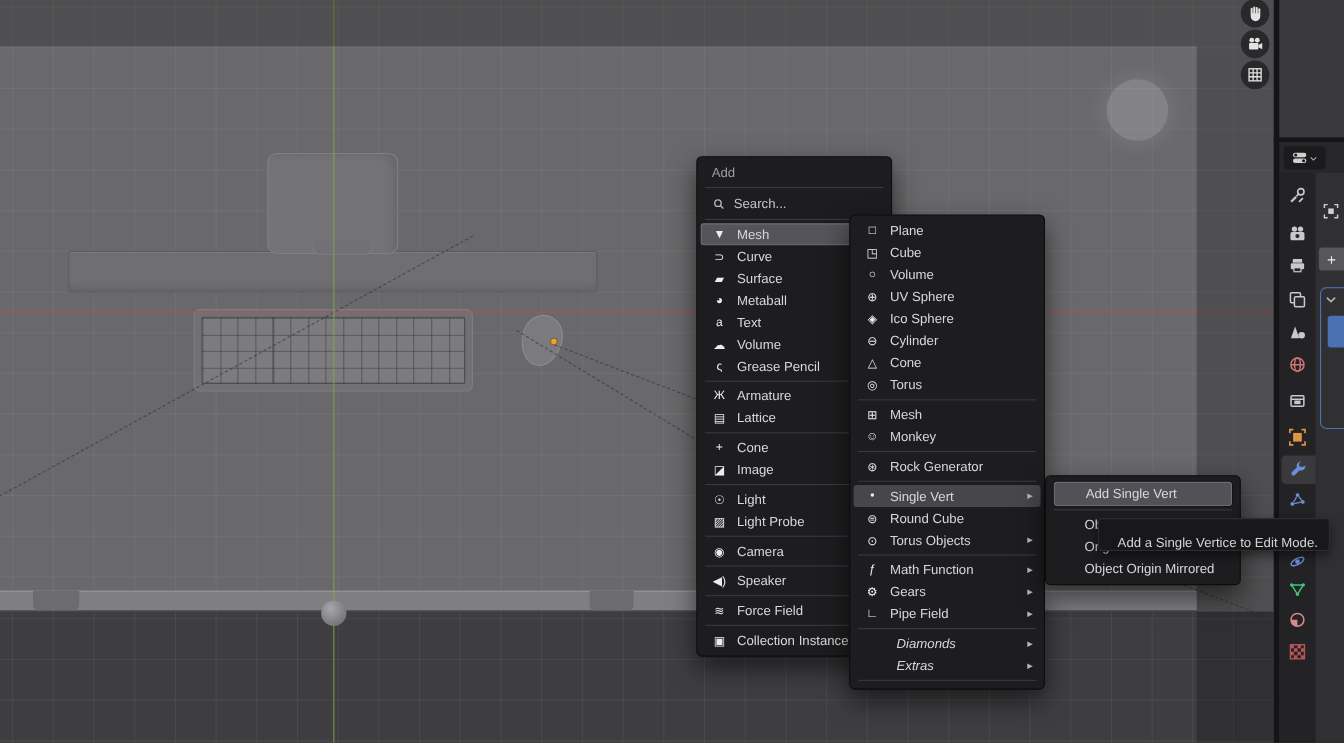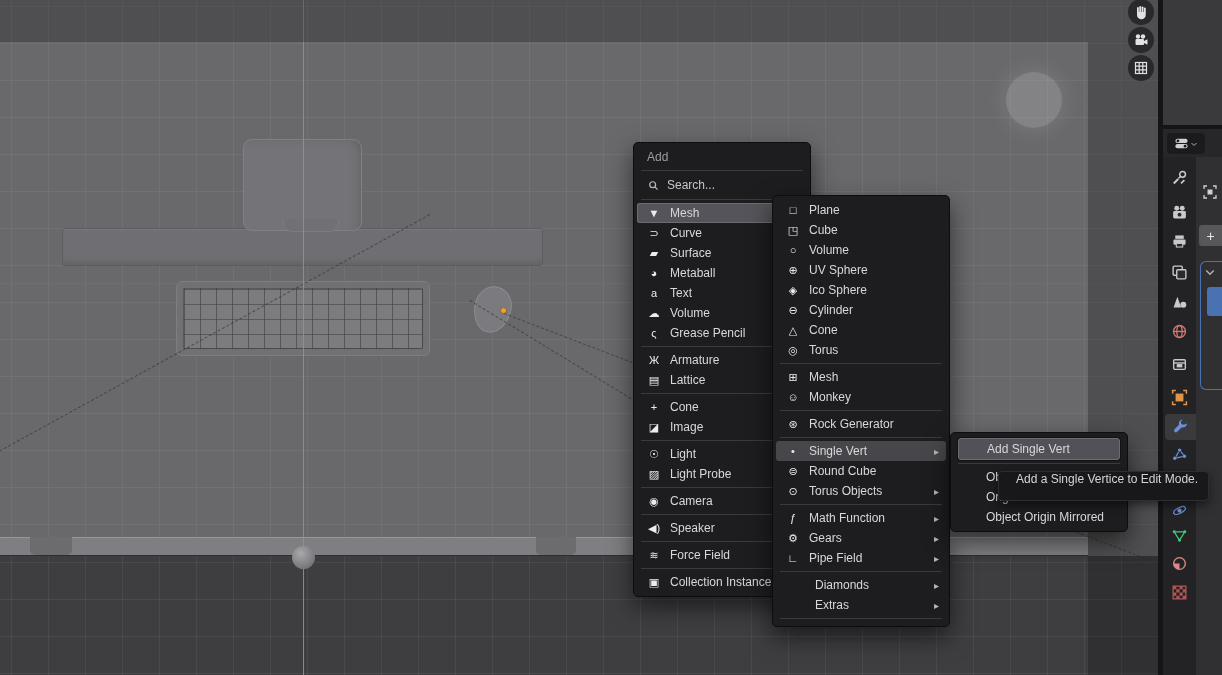--- a/index.html
+++ b/index.html
@@ -58,34 +58,34 @@
   .menu { position:absolute; width:178px; background:#1d1d1f; border:1px solid #0d0d0f;
     border-radius:5px; box-shadow:0 10px 24px rgba(0,0,0,.55); padding:4px 3px; z-index:50;
     color:#d8d8da; font-size:12px; }
   .m-hdr { height:20px; line-height:20px; padding:0 10px; color:#9d9da0; }
   .m-search { height:22px; display:flex; align-items:center; padding:0 8px; color:#c6c6c8; }
   .m-search svg { margin:0 7px 0 2px; }
   .m-sep { height:1px; background:#3a3a3e; margin:3px 4px; }
   .m-item { height:20px; display:flex; align-items:center; padding:0 7px; position:relative; }
   .m-ic { width:20px; text-align:center; font-size:11px; color:#ececee; flex:none; }
   .m-lb { margin-left:6px; flex:1; white-space:nowrap; }
-  .m-lb.noicon { margin-left:32px; }
+  .m-lb.noicon { margin-left:32px;font-style:italic; }
   .m-ar { color:#b6b6b8; font-size:10px; margin-left:6px; }
   .m-item.hl { background:#54545a; border-radius:3px; box-shadow:inset 0 0 0 1px #6c6c72; }
   .m-item.hl-soft { background:#47474b; border-radius:3px; }
   .m-item.disabled { color:#6f6f73; }
   .sv-box { margin:1px 4px; height:22px; display:flex; align-items:center; padding-left:28px;
     background:#515157; border:1px solid #6c6c72; border-radius:3px;
     box-shadow:0 0 0 1px #131315; }
   .mi2 { padding-left:32px !important; }
 
   
   #tooltip { position:absolute; left:998px; top:471px; width:211px; height:30px;
     background:#18181a; border:1px solid #2e2e32; border-radius:4px; z-index:100;
-    display:flex; align-items:flex-start; padding-left:17px; color:#d4d4d6; font-size:12px;
+    display:flex; align-items:flex-end; padding-left:17px; color:#d4d4d6; font-size:12px;
     box-shadow:0 4px 10px rgba(0,0,0,.5); white-space:nowrap; overflow:hidden; }
 
   
   #outliner { position:absolute; left:1163px; top:0; width:59px; height:125px; background:#3a3a3d; }
   .divider-v { position:absolute; left:1158px; top:0; width:5px; height:675px; background:#151517; }
   .divider-h { position:absolute; left:1158px; top:125px; width:64px; height:4px; background:#151517; }
   #props { position:absolute; left:1163px; top:129px; width:59px; height:546px; background:#272729; }
   .tab-strip { left:0; top:28px; width:33px; height:518px; background:#232325; }
   .props-content { left:33px; top:28px; width:26px; height:518px; background:#303033; }
   .editor-btn { left:4px; top:4px; width:38px; height:21px; background:#1b1b1d;

